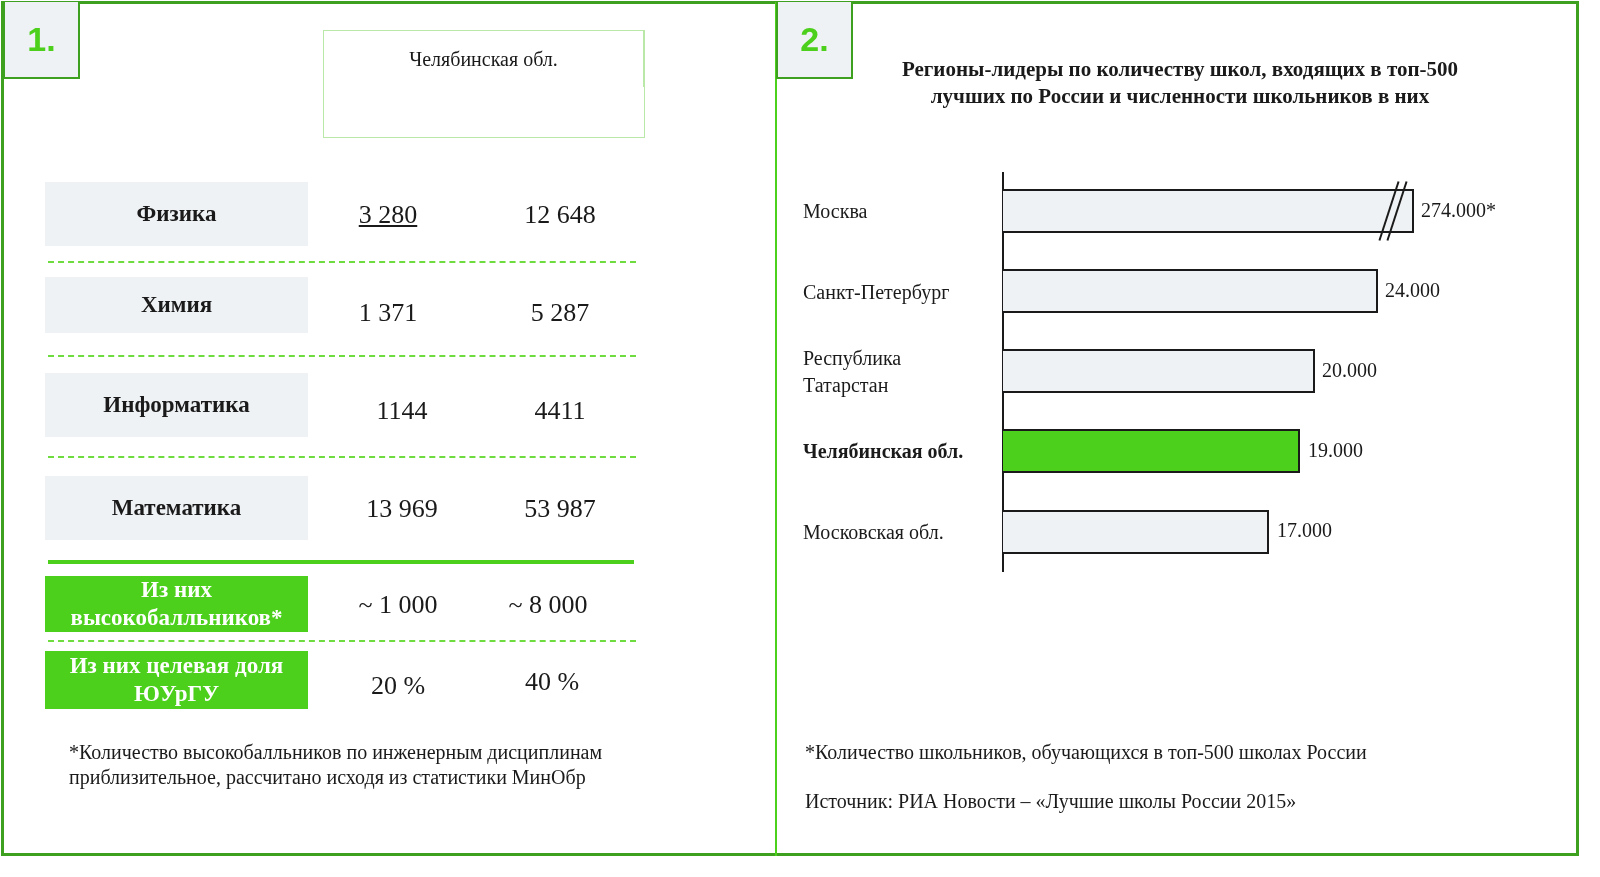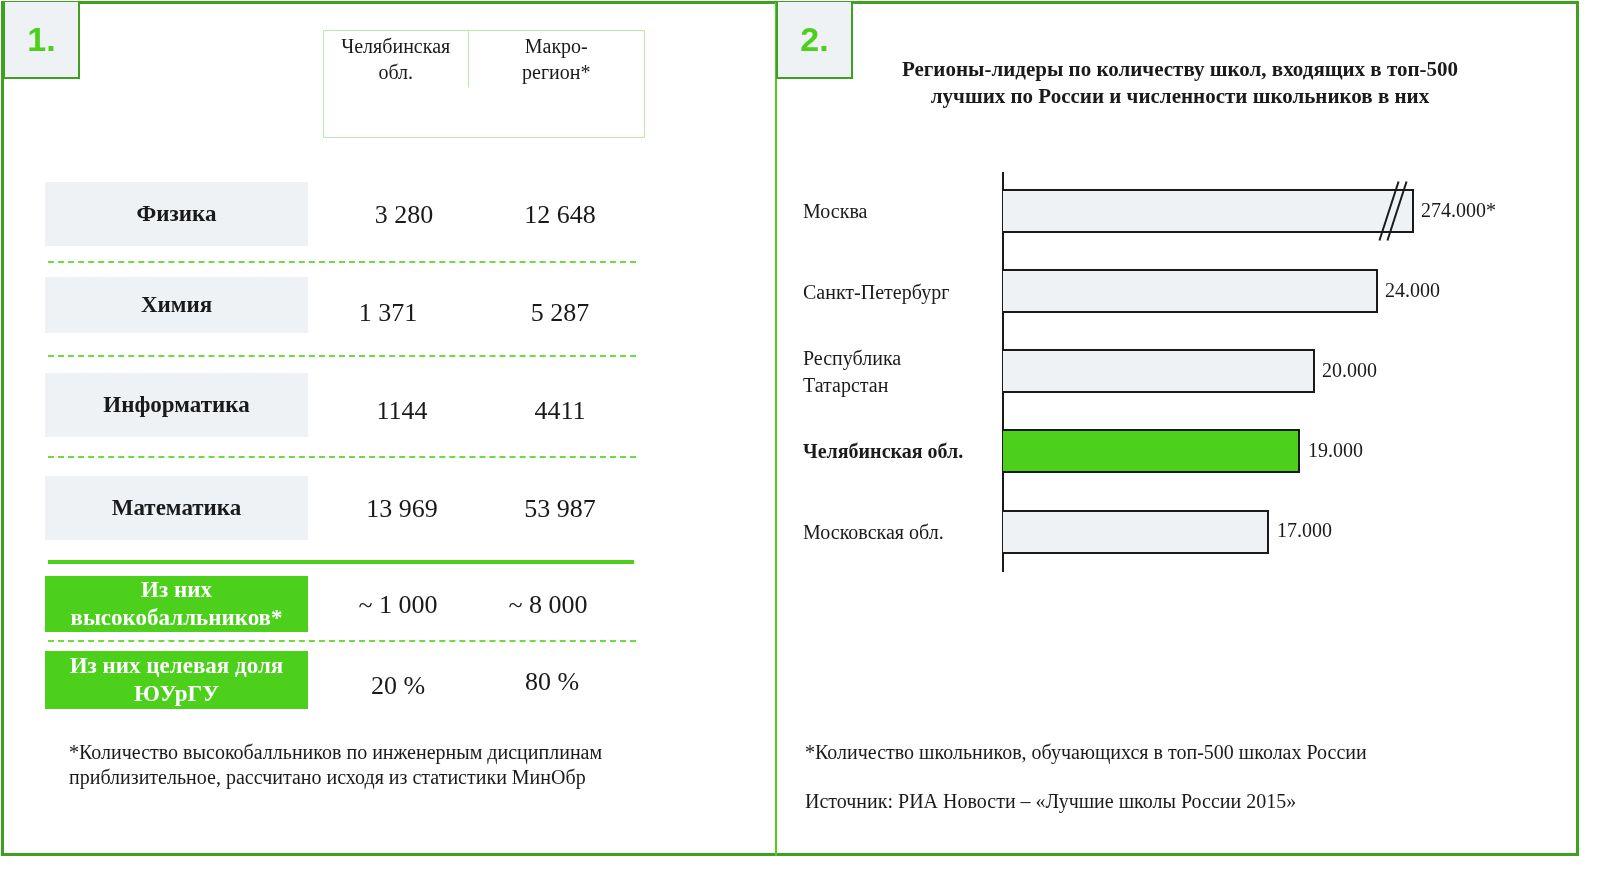--- a/index.html
+++ b/index.html
@@ -49,26 +49,25 @@
 <body>
 
 <div class="frame"></div>
 <div class="divider"></div>
 
 <div class="num-box left">1.</div>
 
 <div class="hdr">
   <div class="cols">
     <div class="col" style="padding:0 14px;">Челябинская обл.</div>
-    <div class="col" style="padding:0 30px;">Макро-регион*</div>
   </div>
 </div>
 
 <div class="row-label" style="top:182px;height:64px;">Физика</div>
-<div class="val" style="left:324px;top:200px;">3  280</div>
+<div class="val" style="left:308px;top:200px;text-decoration:underline;">3  280</div>
 <div class="val" style="left:480px;top:200px;">12 648</div>
 <div class="dash" style="top:261px;"></div>
 
 <div class="row-label" style="top:277px;height:56px;">Химия</div>
 <div class="val" style="left:308px;top:298px;">1  371</div>
 <div class="val" style="left:480px;top:298px;">5 287</div>
 <div class="dash" style="top:355px;"></div>
 
 <div class="row-label" style="top:373px;height:64px;">Информатика</div>
 <div class="val" style="left:322px;top:396px;">1144</div>
@@ -80,21 +79,21 @@
 <div class="val" style="left:480px;top:494px;">53 987</div>
 <div class="solid" style="top:560px;"></div>
 
 <div class="row-label green" style="top:576px;height:56px;">Из них высокобалльников*</div>
 <div class="val" style="left:318px;top:590px;">~ 1 000</div>
 <div class="val" style="left:468px;top:590px;">~ 8 000</div>
 <div class="dash" style="top:640px;"></div>
 
 <div class="row-label green" style="top:651px;height:58px;padding:12px 8px;box-sizing:border-box;">Из них целевая доля ЮУрГУ</div>
 <div class="val" style="left:318px;top:671px;">20 %</div>
-<div class="val" style="left:472px;top:667px;">80 %</div>
+<div class="val" style="left:472px;top:667px;">40 %</div>
 
 <div class="note" style="left:69px;top:740px;width:560px;">*Количество высокобалльников по инженерным дисциплинам приблизительное, рассчитано исходя из статистики МинОбр</div>
 
 <div class="num-box right">2.</div>
 
 <div class="chart-title">Регионы-лидеры по количеству школ, входящих в топ-500 лучших по России и численности школьников в них</div>
 
 <div class="axis"></div>
 
 <div class="cat" style="top:198px;">Москва</div>

